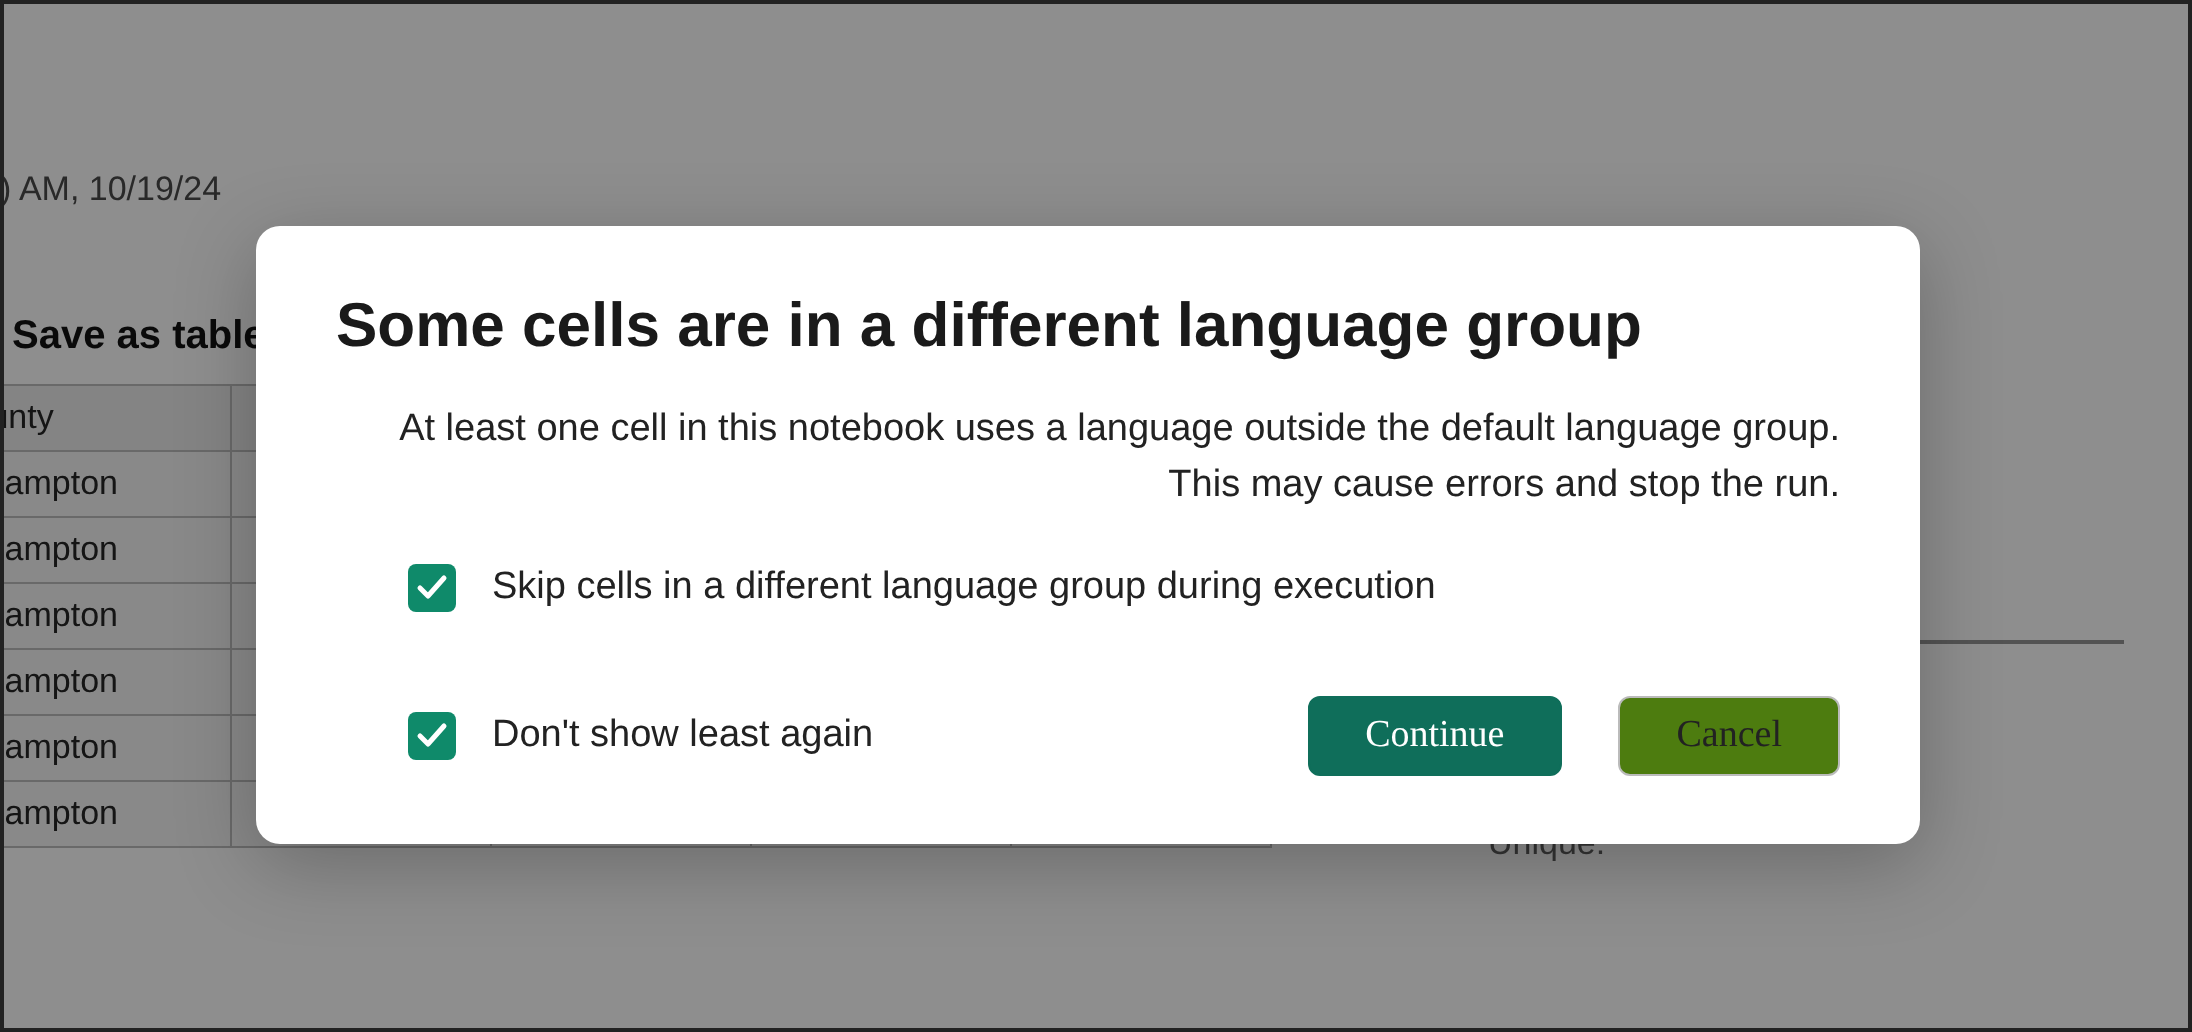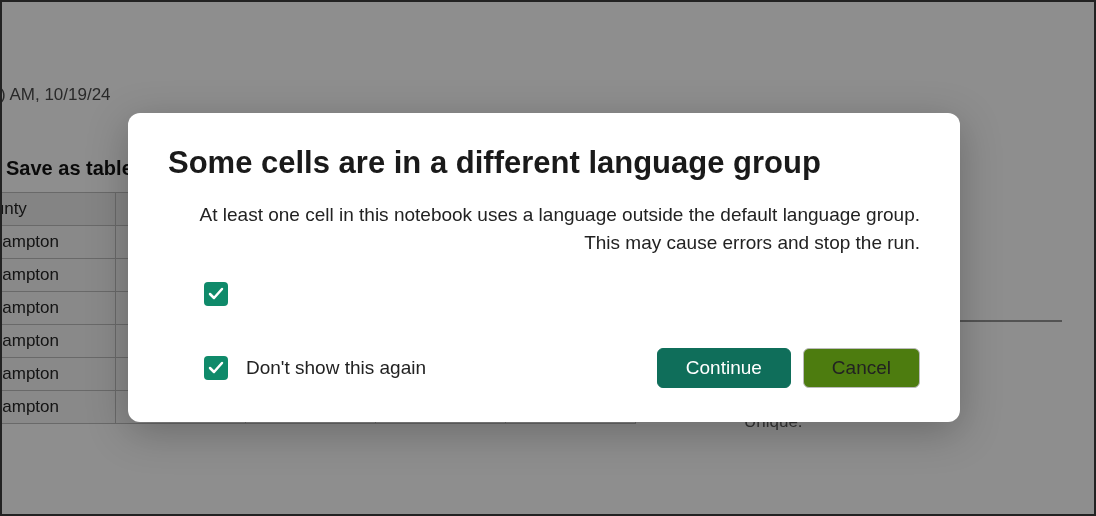--- a/index.html
+++ b/index.html
@@ -137,21 +137,22 @@
       font-size: 19px;
       color: #222;
     }
     .bottom-row {
       display: flex;
       align-items: center;
       justify-content: space-between;
     }
     .button-group {
       display: flex;
-      gap: 12px;
+      gap: 28px;
+      font-family: Liberation Serif, serif;
     }
     .btn {
       font-size: 19px;
       padding: 8px 28px;
       border-radius: 6px;
       cursor: pointer;
       border: 1px solid transparent;
       font-family: inherit;
     }
     .btn-primary {
@@ -247,30 +248,31 @@
 <div class="dialog">
   <div class="dialog-title">Some cells are in a different language group</div>
   <div class="dialog-body">At least one cell in this notebook uses a language outside the default language group. This may cause errors and stop the run.</div>
 
   <div class="checkbox-row first">
     <div class="checkbox">
       <svg viewBox="0 0 16 16">
           <path d="M2 8 L6 12 L14 3" stroke="#fff" stroke-width="2.5" fill="none" stroke-linecap="round" stroke-linejoin="round"></path>
         </svg>
     </div>
+    <div class="checkbox-label">Skip cells in a different language group during execution</div>
   </div>
 
   <div class="bottom-row">
     <div class="checkbox-row">
       <div class="checkbox">
         <svg viewBox="0 0 16 16">
             <path d="M2 8 L6 12 L14 3" stroke="#fff" stroke-width="2.5" fill="none" stroke-linecap="round" stroke-linejoin="round"></path>
           </svg>
       </div>
-      <div class="checkbox-label">Don't show this again</div>
+      <div class="checkbox-label">Don't show least again</div>
     </div>
     <div class="button-group">
       <button class="btn btn-primary">Continue</button>
       <button class="btn btn-secondary">Cancel</button>
     </div>
   </div>
 </div>
 
 <div class="outer-border"></div>
 

